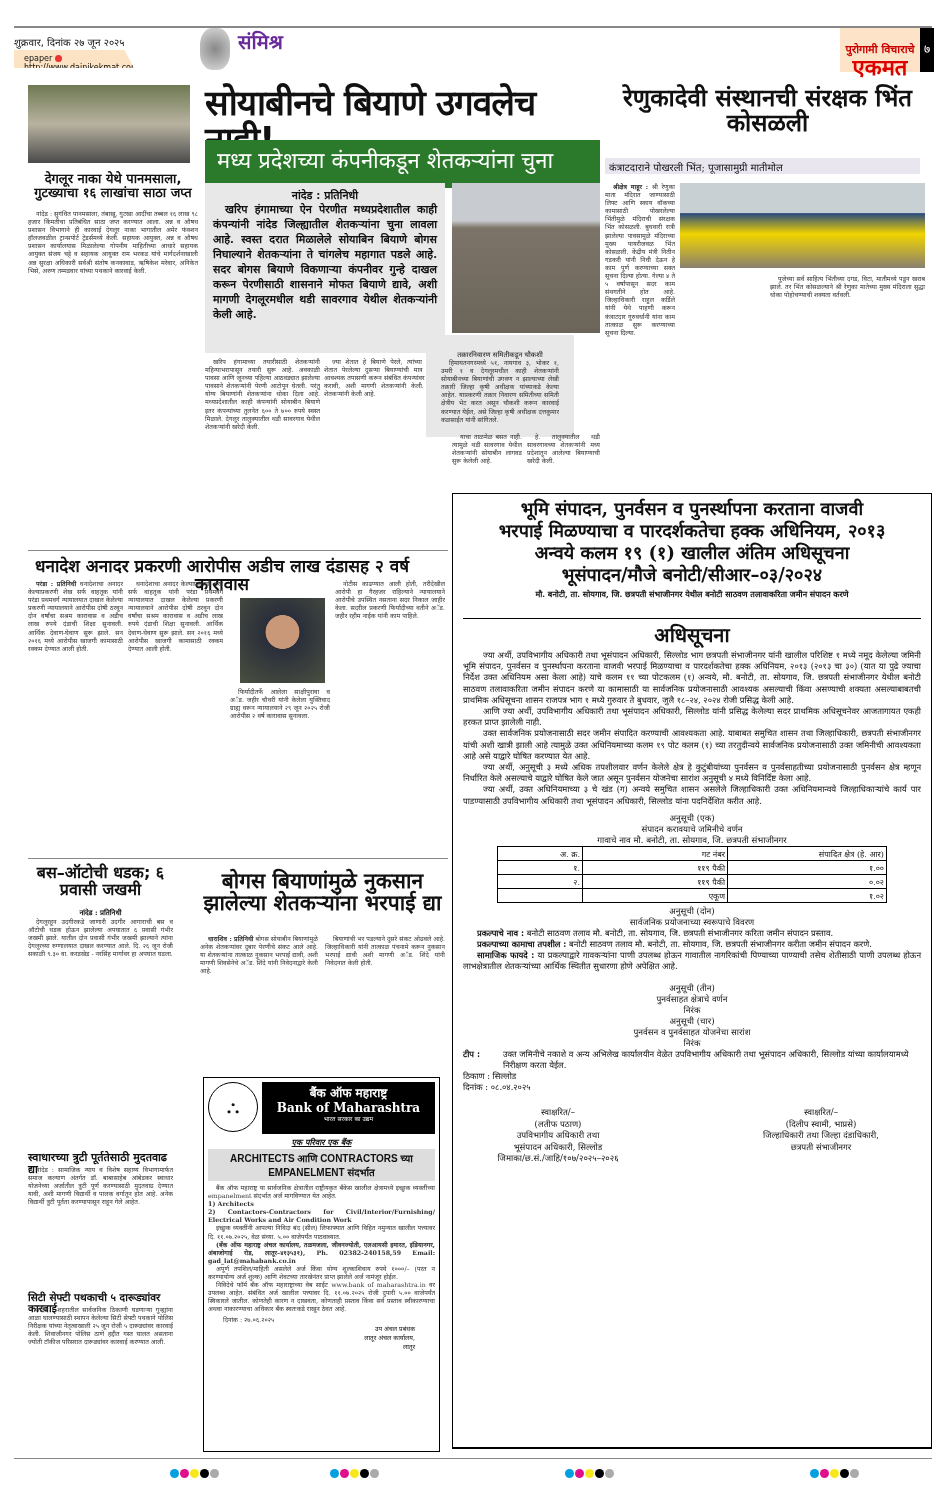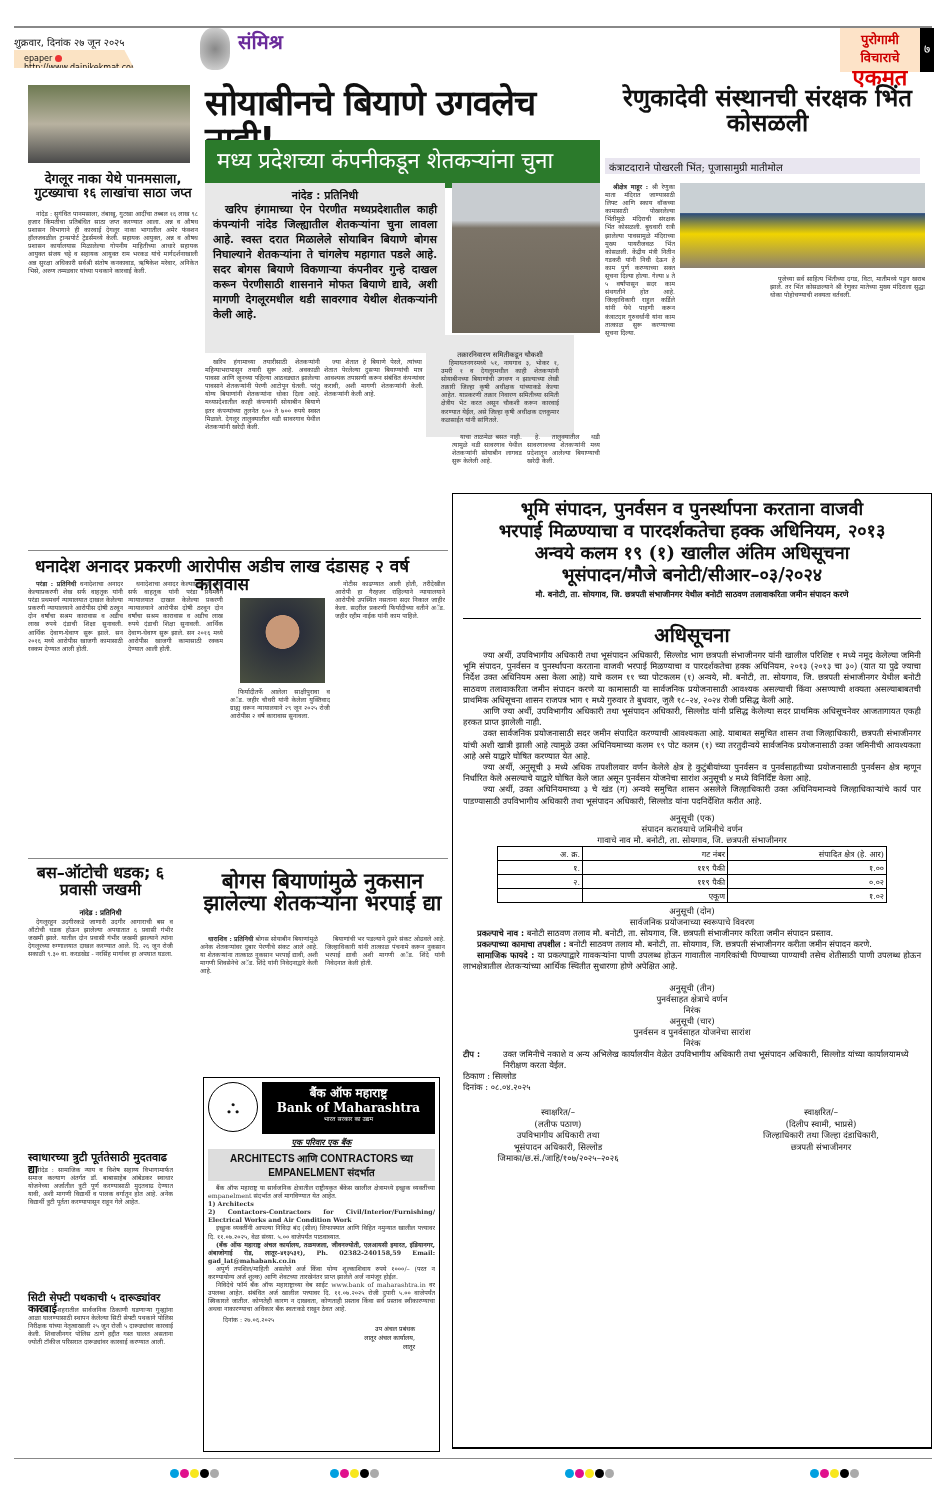--- a/index.html
+++ b/index.html
@@ -5,21 +5,21 @@
 *{box-sizing:border-box;margin:0;padding:0}
 body{width:945px;height:1501px;background:#fff;font-family:"DejaVu Serif",serif;color:#111;position:relative;overflow:hidden}
 .abs{position:absolute}
 .masthead{left:14px;top:26px;width:918px;height:44px;border-top:2px solid #888;background:#fff}
 .date{left:14px;top:35px;font-size:10px;font-family:"DejaVu Sans",sans-serif}
 .epaper{left:14px;top:50px;width:120px;height:18px;background:#fbe3c4;font-size:8px;font-family:"DejaVu Sans",sans-serif;padding:4px 0 0 10px;clip-path:polygon(0 0,92% 0,100% 100%,0 100%)}
 .epaper .dot{display:inline-block;width:7px;height:7px;border-radius:50%;background:#e33;vertical-align:middle;margin-right:2px}
 .logo-graphic{left:200px;top:28px;width:30px;height:42px;background:radial-gradient(circle,#888,#ddd);border-radius:40%}
 .section-title{left:238px;top:28px;font-size:20px;font-weight:bold;color:#6a2b9a;font-family:"DejaVu Sans",sans-serif}
 .brand{left:840px;top:28px;width:80px;height:44px;background:#fde3c8;text-align:center}
-.brand .tag{font-size:13px;color:#c00;font-weight:bold;display:block;margin-top:2px}
+.brand .tag{font-size:11px;color:#c00;font-weight:bold;display:block;margin-top:13px}
 .brand .name{font-size:22px;color:#d00;font-weight:bold;font-family:"DejaVu Sans",sans-serif;line-height:24px}
 .pageno{left:920px;top:28px;width:14px;height:44px;background:#000;color:#fff;font-size:12px;text-align:center;padding-top:12px}
 .photo{background:linear-gradient(135deg,#5d6b4c,#a8a48c 40%,#6b6e5c);}
 .h-big{font-family:"DejaVu Sans",sans-serif;font-weight:bold;line-height:1.05}
 .txt{font-size:6.3px;line-height:8.1px;text-align:justify;color:#333;font-family:"DejaVu Serif",serif;overflow:hidden}
 .txt p{text-indent:8px}
 .rule{height:1px;background:#888}
 .green-bar{background:#2b7a2b;color:#fff}
 .gray-box{background:#e8e8e8}
 .ad{border:1px solid #000}

